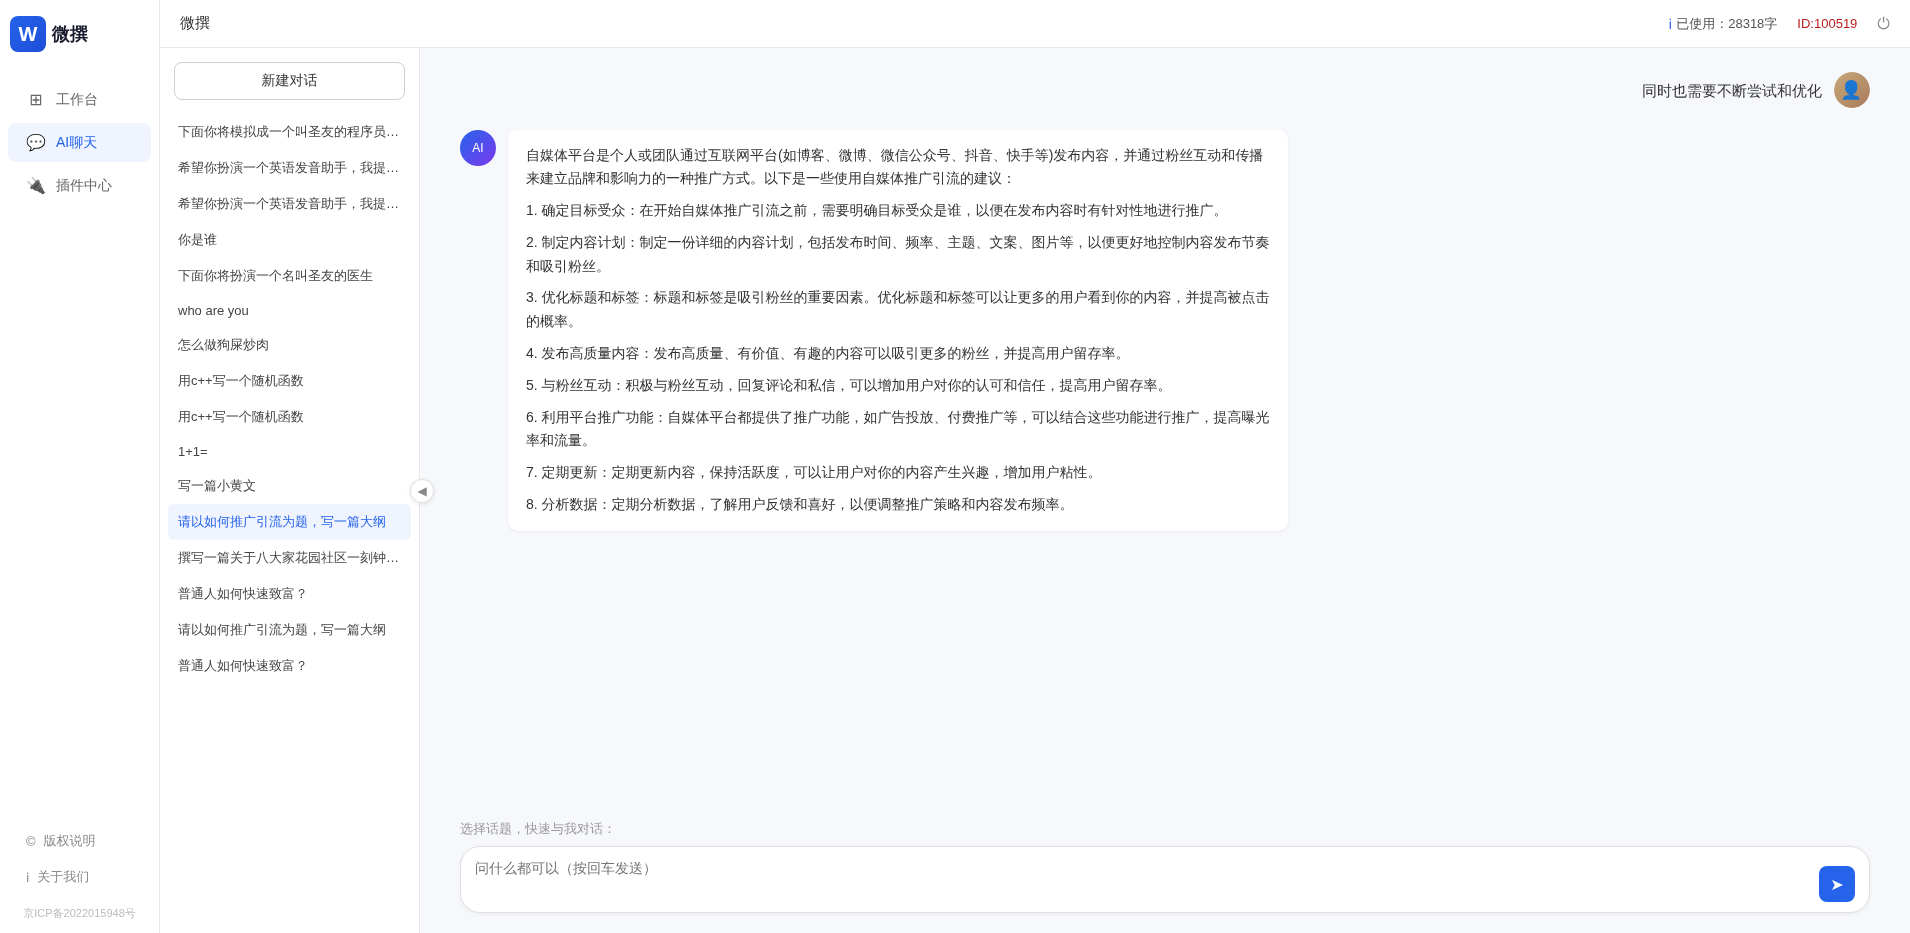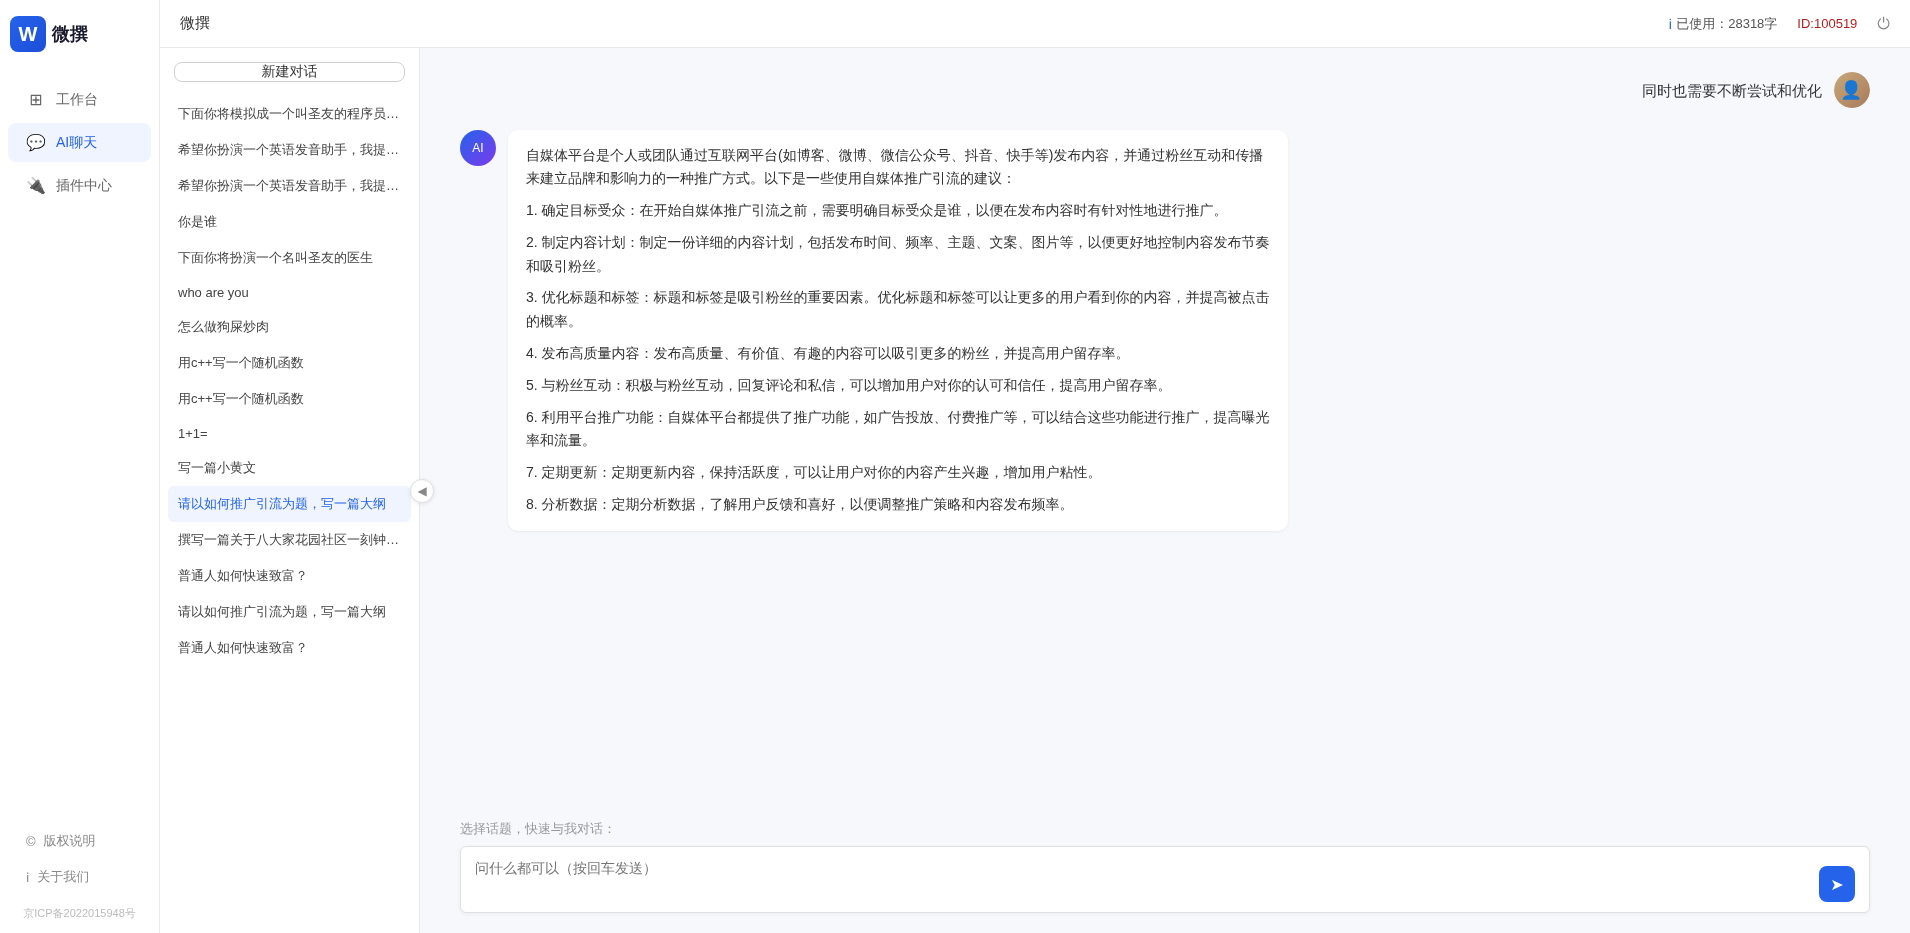--- a/index.html
+++ b/index.html
@@ -123,21 +123,21 @@
       width: 260px;
       background: #fff;
       border-right: 1px solid #e8e8e8;
       display: flex;
       flex-direction: column;
       overflow: hidden;
       flex-shrink: 0;
     }
     .new-chat-btn {
       margin: 14px 14px 10px;
-      padding: 0 0;
+      padding: 9px 0;
       background: #fff;
       border: 1px solid #d0d0d0;
       border-radius: 8px;
       text-align: center;
       cursor: pointer;
       font-size: 14px;
       color: #333;
       transition: background 0.2s;
     }
     .history-list {
@@ -238,21 +238,21 @@
       flex-shrink: 0;
     }
     .quick-select {
       font-size: 13px;
       color: #999;
       margin-bottom: 8px;
       margin-top: 15px;
     }
     .input-box {
       background: #fff;
-      border-radius: 6px;
+      border-radius: 20px;
       border: 1px solid #e0e0e0;
       display: flex;
       align-items: flex-end;
       padding: 10px 14px;
       gap: 10px;
       box-shadow: 0 1px 4px rgba(0,0,0,0.05);
     }
     .input-textarea {
       flex: 1;
       border: none;

